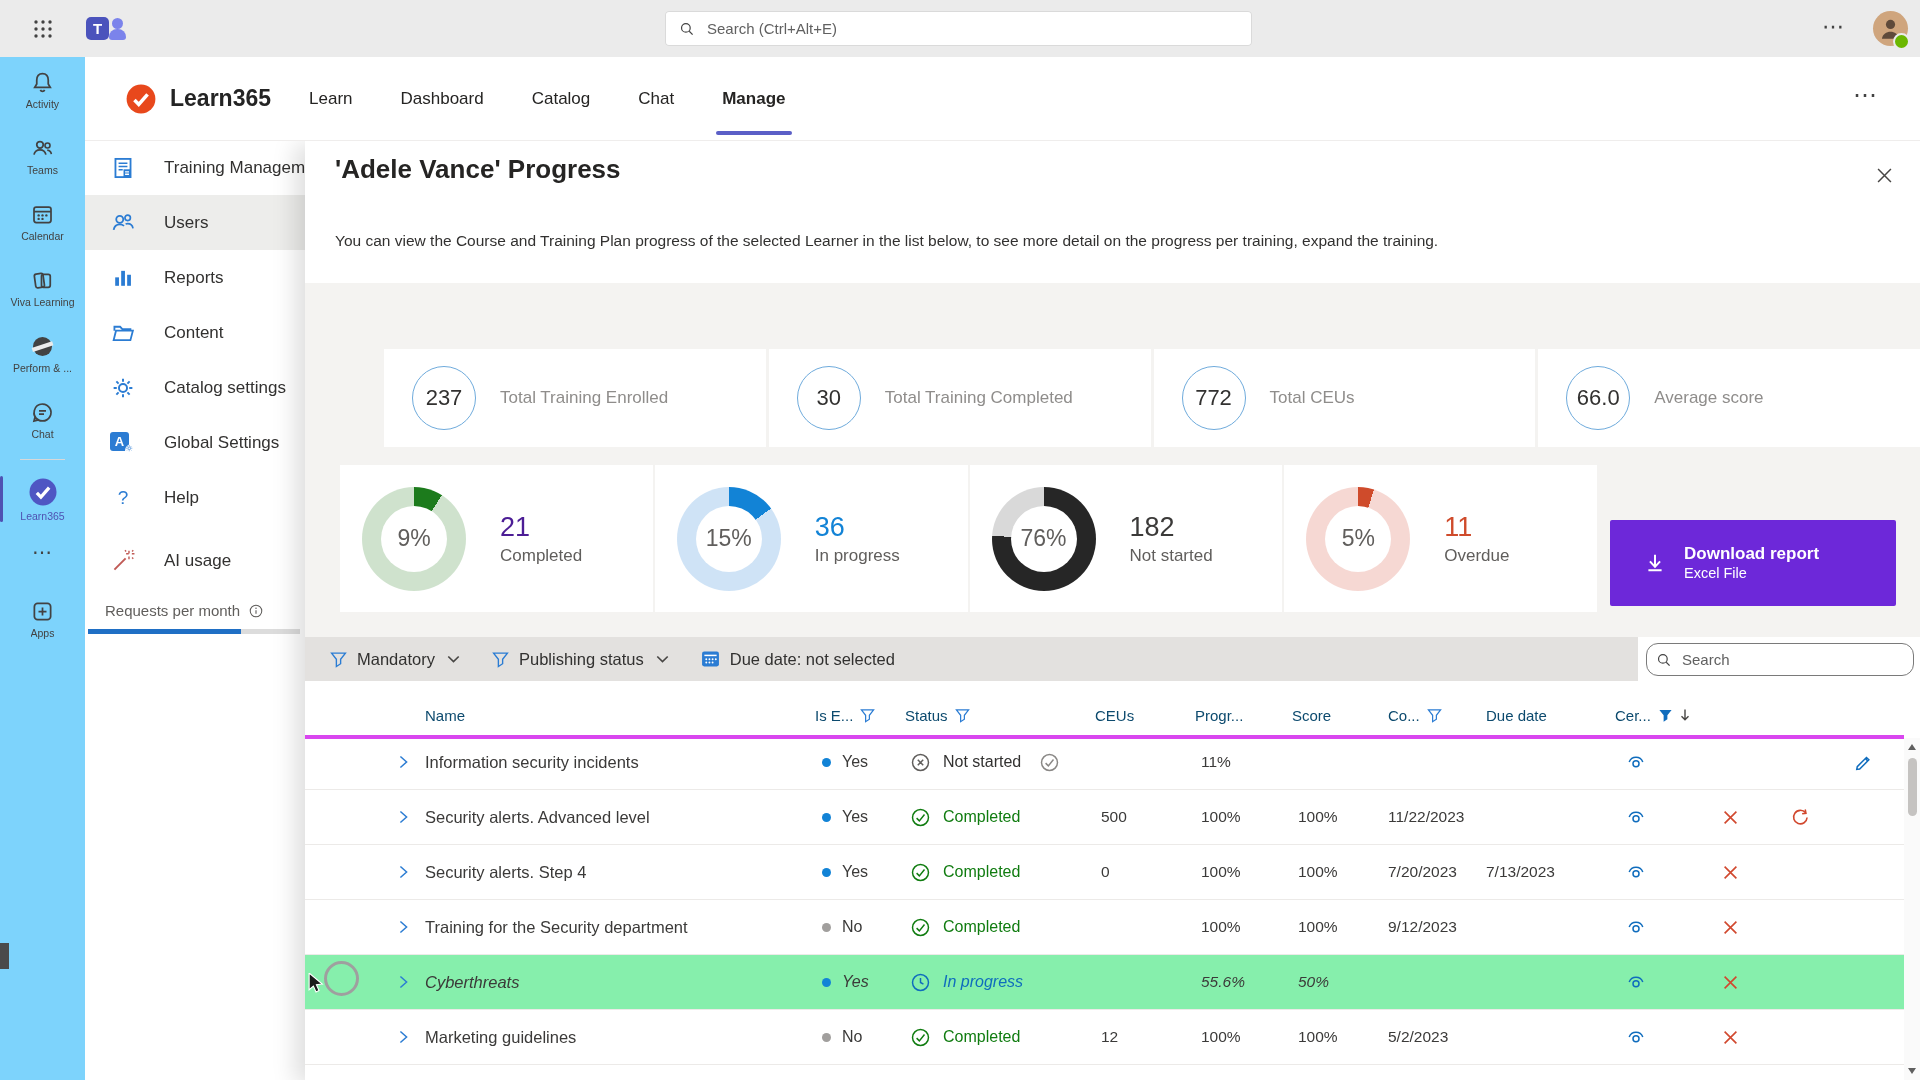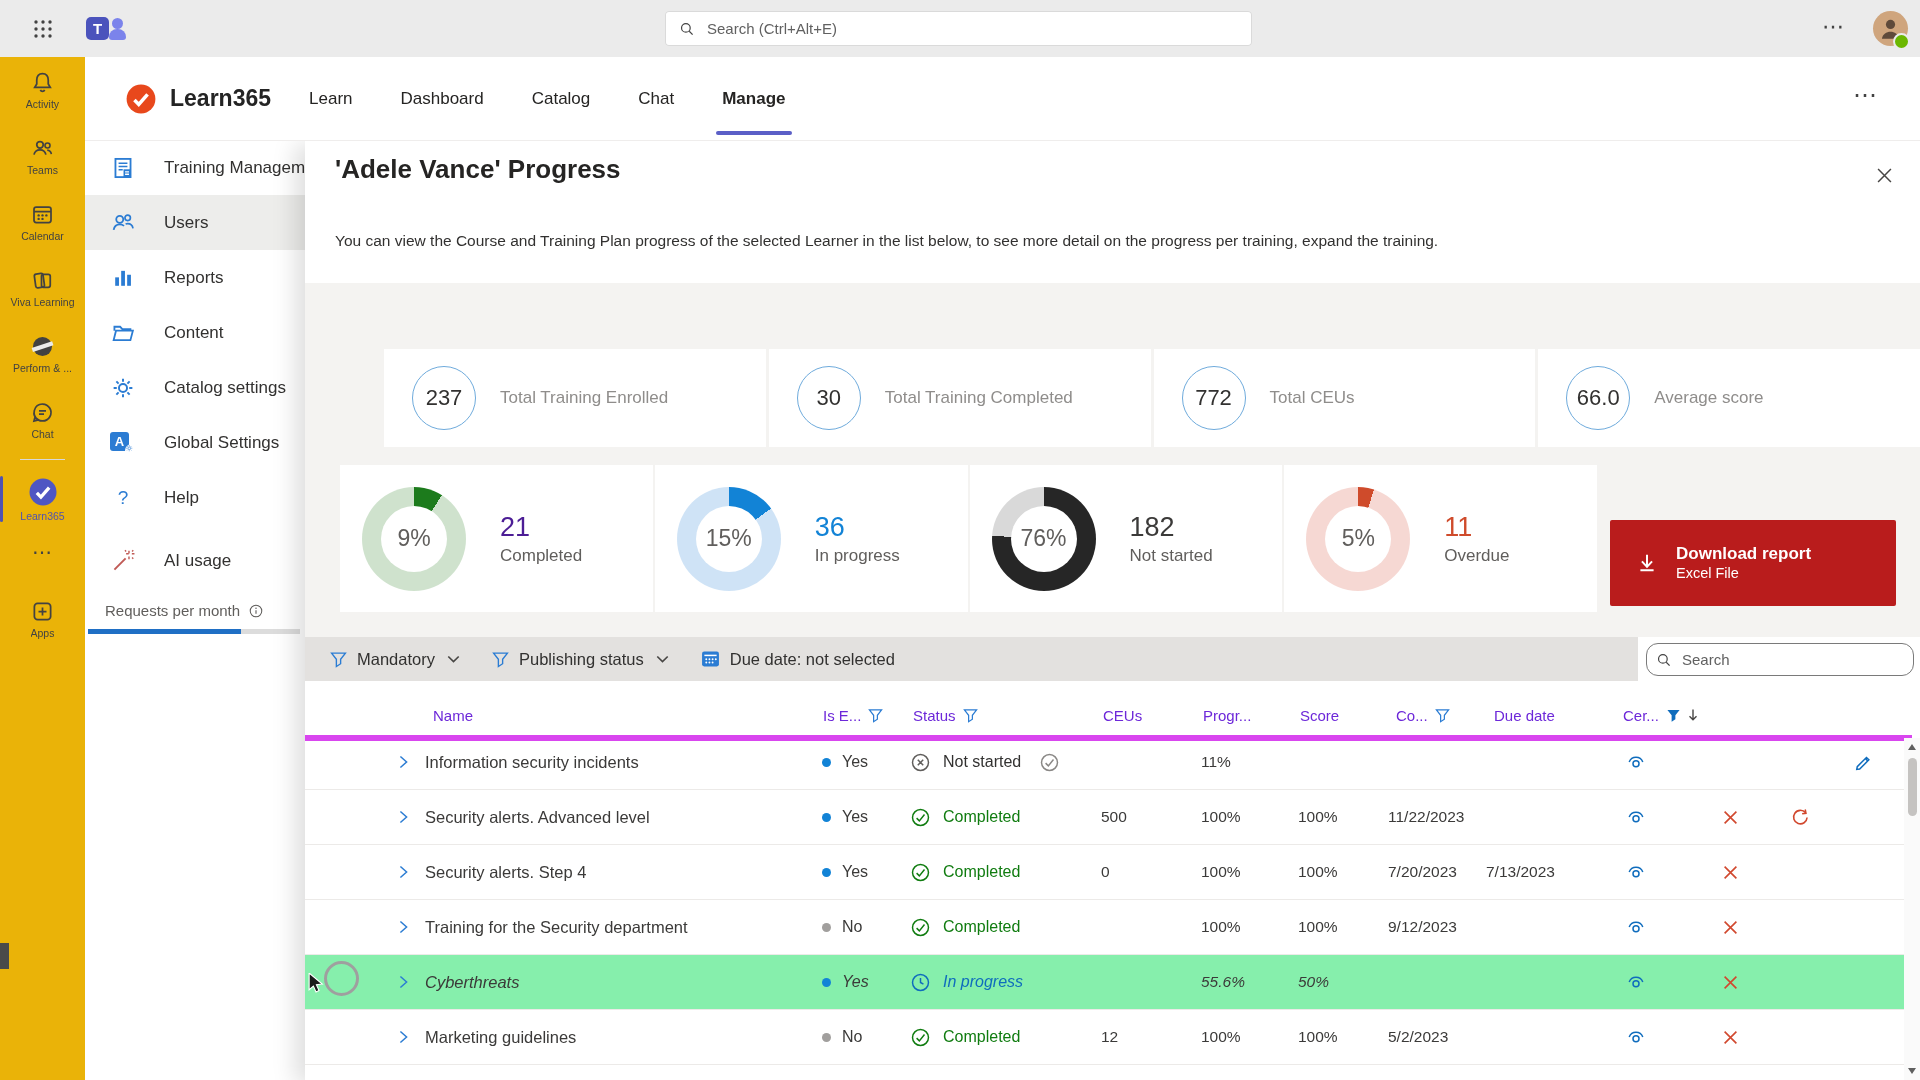--- a/index.html
+++ b/index.html
@@ -18,21 +18,21 @@
   .tb-search{position:absolute;left:665px;top:11px;width:587px;height:35px;background:#fff;border-radius:4px;display:flex;align-items:center;box-shadow:0 0 0 1px #dadada inset;}
   .tb-search input{border:none;outline:none;background:transparent;font-family:inherit;font-size:15px;color:#0f766e;flex:1;margin-left:10px;}
   .tb-search input::placeholder{color:#616161;}
   .tb-search .ic{margin-left:14px;color:#424242;}
   .tb-more{position:absolute;right:75px;top:14px;font-size:22px;color:#424242;letter-spacing:1px;cursor:pointer;}
   .avatar{position:absolute;right:12px;top:11px;width:35px;height:35px;border-radius:50%;background:#cfa57d;overflow:hidden;cursor:pointer;}
   .avatar svg{margin:4px auto 0;}
   .presence{position:absolute;right:10px;top:33px;width:13px;height:13px;border-radius:50%;background:#6bb700;border:2px solid #ebebeb;z-index:7;}
 
   
-  .rail{position:absolute;left:0;top:57px;width:85px;height:1023px;background:#eab308;z-index:5;}
+  .rail{position:absolute;left:0;top:57px;width:85px;height:1023px;background:#7dd3fc;z-index:5;}
   .rail-item{height:66px;display:flex;flex-direction:column;align-items:center;justify-content:center;gap:3px;color:#424242;cursor:pointer;position:relative;}
   .rail-item .lbl{font-size:10.5px;white-space:nowrap;max-width:84px;overflow:hidden;}
   .rail-item.active{color:#4f52b2;}
   .rail-item.active .lbl{color:#4f52b2;}
   .rail-item.active::before{content:"";position:absolute;left:0;top:10px;bottom:10px;width:3px;background:#4f52b2;border-radius:2px;}
   .rail-div{height:1px;background:#d8d8d8;margin:6px 20px;}
   .rail-more{height:40px;display:flex;align-items:center;justify-content:center;font-size:20px;color:#424242;letter-spacing:1px;cursor:pointer;}
   .badge365{width:30px;height:30px;}
   .artifact{position:absolute;left:0;top:943px;width:9px;height:26px;background:#4a4a4a;z-index:9;}
 
@@ -79,39 +79,39 @@
   .stat-lbl{font-size:17px;color:#8f8d8b;}
 
   .donuts{position:absolute;left:35px;top:182px;width:1257px;height:147px;display:grid;grid-template-columns:1fr 1fr 1fr 1fr;gap:2px;}
   .donut-card{background:#fff;display:flex;align-items:center;padding-left:22px;gap:34px;}
   .donut{width:104px;height:104px;border-radius:50%;position:relative;flex:none;}
   .donut .hole{position:absolute;left:19px;top:19px;width:66px;height:66px;border-radius:50%;background:#fff;display:flex;align-items:center;justify-content:center;font-size:23px;color:#605e5c;}
   .donut-txt .val{font-size:27px;line-height:30px;}
   .donut-txt .lbl{font-size:17px;color:#605e5c;margin-top:4px;}
   .v-green{color:#4c1d95;} .v-blue{color:#1283d6;} .v-dark{color:#3b3a39;} .v-red{color:#cf4b2b;}
 
-  .dl-btn{position:absolute;left:1305px;top:237px;width:286px;height:86px;background:#b91c1c;border:none;border-radius:2px;cursor:pointer;display:flex;align-items:center;gap:18px;padding-left:26px;font-family:inherit;text-align:left;}
+  .dl-btn{position:absolute;left:1305px;top:237px;width:286px;height:86px;background:#6d28d9;border:none;border-radius:2px;cursor:pointer;display:flex;align-items:center;gap:18px;padding-left:34px;font-family:inherit;text-align:left;}
   .dl-btn .t1{color:#fff;font-size:17px;font-weight:bold;line-height:21px;}
   .dl-btn .t2{color:#fff;font-size:14.5px;line-height:19px;}
 
   .filterbar{position:absolute;left:0;top:497px;width:1615px;height:44px;display:flex;}
   .f-left{flex:1;background:#e3e1df;display:flex;align-items:center;padding-left:25px;gap:12px;}
   .f-group{display:flex;align-items:center;gap:10px;cursor:pointer;margin-right:20px;}
   .f-group .funnel{color:#2b7cd3;}
   .f-group .lbl{font-size:16.5px;color:#323130;}
   .f-group .chev{color:#484644;margin-left:2px;}
   .f-cal{color:#2b7cd3;}
   .f-search{width:266px;height:31px;margin:6px 6px 0 8px;background:#fff;border:1px solid #7a7a7a;border-radius:12px;display:flex;align-items:center;}
   .f-search .ic{color:#424242;margin-left:9px;}
   .f-search input{border:none;outline:none;flex:1;margin-left:8px;font-family:inherit;font-size:15px;color:#424242;background:transparent;}
   .f-search input::placeholder{color:#616161;}
 
   
   .tgrid{display:grid;grid-template-columns:120px 390px 90px 190px 100px 97px 96px 98px 129px 85px 65px 65px 74px;align-items:center;}
-  .thead{position:absolute;left:0;top:555px;width:1599px;height:40px;border-bottom:6px solid #d946ef;font-size:15px;color:#6d28d9;padding-left:8px;}
+  .thead{position:absolute;left:0;top:555px;width:1599px;height:40px;border-bottom:4px solid #d946ef;font-size:15px;color:#0c4a6e;}
   .th{display:flex;align-items:center;gap:7px;}
   .th .funnel{color:#2b7cd3;cursor:pointer;}
   .th .funnel-f{color:#0f6cbd;cursor:pointer;}
   .th .sort{color:#484644;}
   .rows{position:absolute;left:0;top:595px;width:1599px;height:345px;overflow:hidden;}
   .trow{height:54px;border-bottom:1px solid #eceae8;font-size:16px;color:#3b3a39;cursor:pointer;}
   .trow.hl{background:#86efac;font-style:italic;}
   .expander{justify-self:end;padding-right:16px;color:#2b7cd3;cursor:pointer;}
   .c-name{font-size:16.5px;}
   .c-ess{display:flex;align-items:center;gap:11px;padding-left:7px;}

